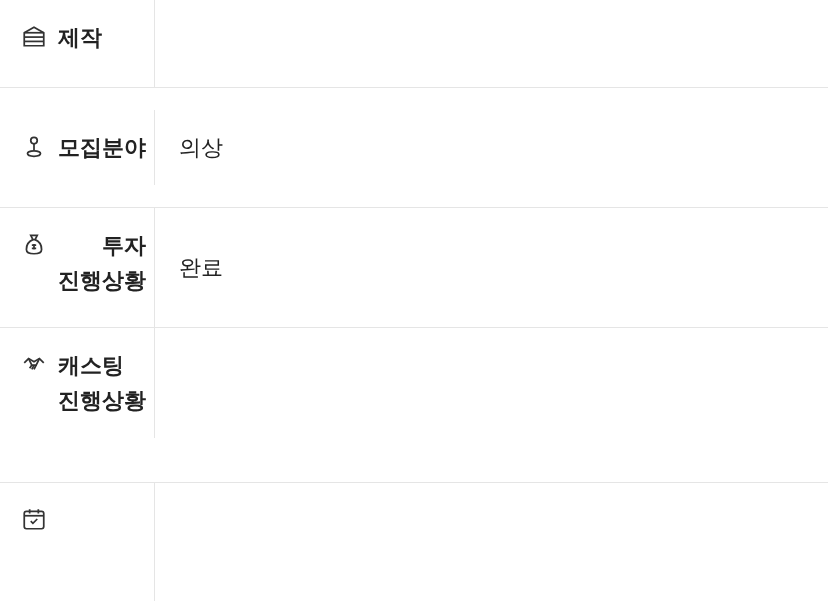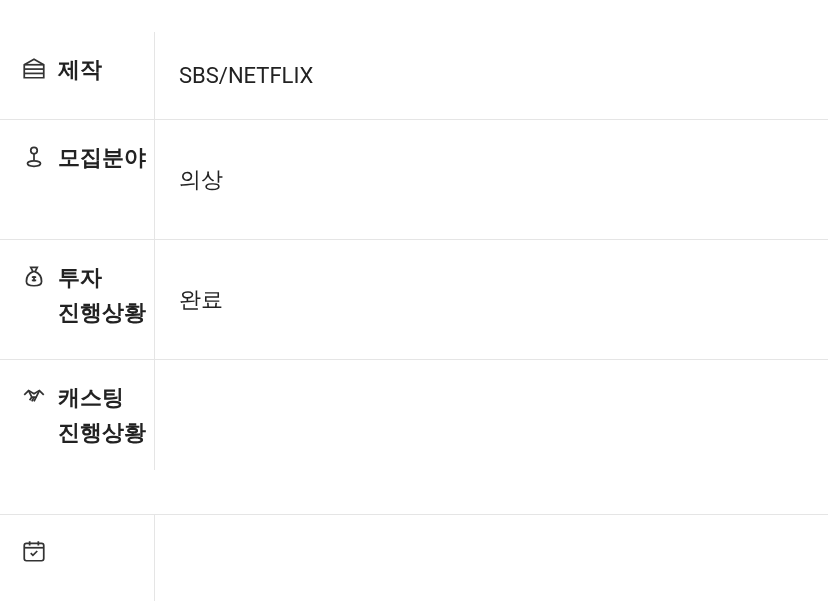--- a/index.html
+++ b/index.html
@@ -58,44 +58,43 @@
       fill: none;
     }
     .label-text {
       font-size: 22px;
       font-weight: 700;
       color: #222;
       line-height: 1.6;
       word-break: keep-all;
     }
     
-    .row-1 { min-height: 88px; margin-top: 32px; }
-    .row-2 { min-height: 120px; }
-    .row-3 { min-height: 120px; }
+    .row-1 { min-height: 88px; }
+    .row-2 { min-height: 120px; align-items: center; }
+    .row-3 { min-height: 120px; text-align: right; }
     .row-4 { min-height: 155px; flex-direction: column; }
     .row-5 { min-height: 118px; border-bottom: 1px solid #e5e5e5; }
   </style>
 </head>
 <body>
 
 <div class="info-table">
 
   <div class="info-row row-1">
     <div class="label-cell">
       <span class="icon-wrapper">
         <svg viewBox="0 0 24 24">
           <path d="M3 21 L3 9 L12 4 L21 9 L21 21 Z"></path>
           <path d="M3 9 L21 9"></path>
           <path d="M3 13 L21 13"></path>
           <path d="M3 17 L21 17"></path>
         </svg>
       </span>
       <span class="label-text">제작</span>
     </div>
-    <div class="value-cell">SBS/NETFLIX</div>
   </div>
 
   <div class="info-row row-2">
     <div class="label-cell">
       <span class="icon-wrapper">
         <svg viewBox="0 0 24 24">
           <circle cx="12" cy="7" r="3"></circle>
           <path d="M12 10 L12 16"></path>
           <ellipse cx="12" cy="19" rx="6" ry="2.5"></ellipse>
         </svg>

